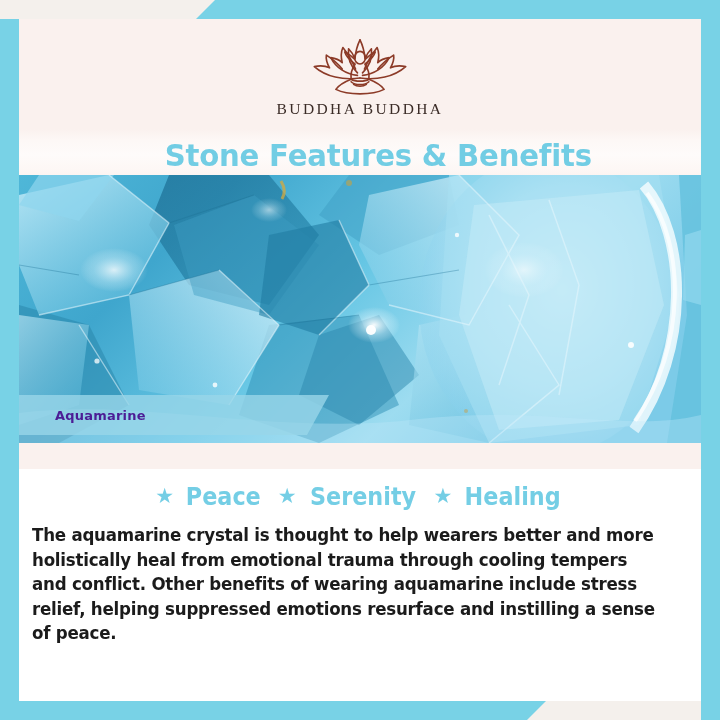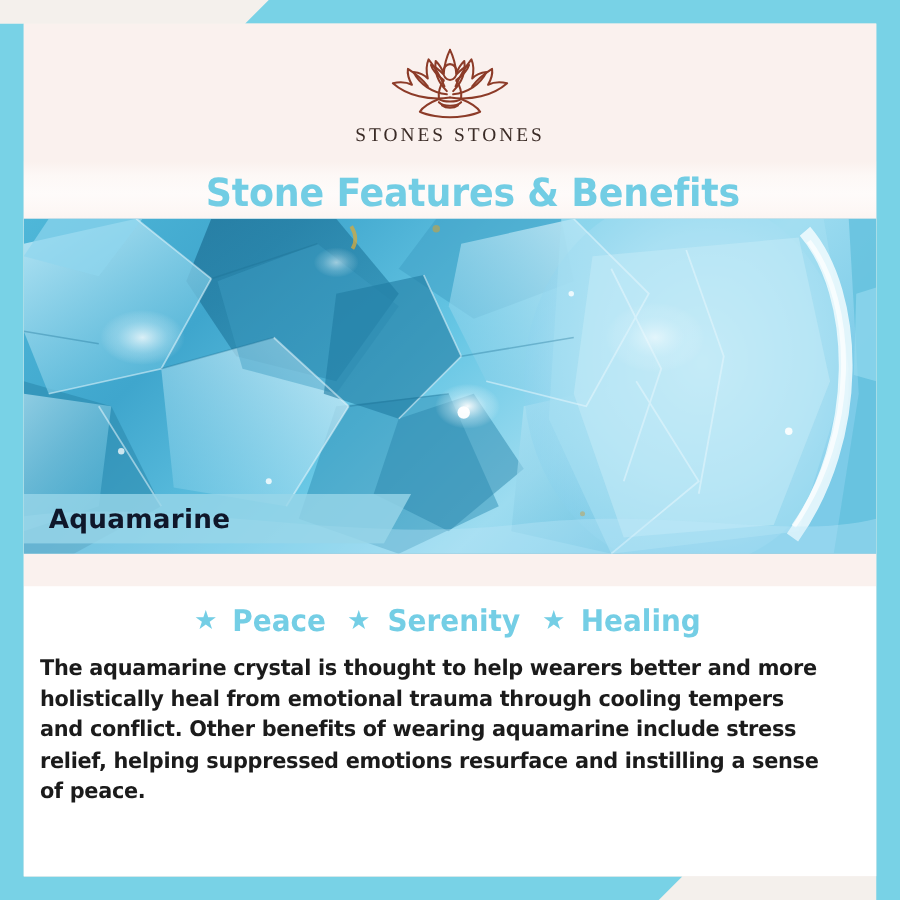--- a/index.html
+++ b/index.html
@@ -111,26 +111,26 @@
     left: 0;
     bottom: 8px;
     height: 40px;
     width: 310px;
     background: rgba(152, 214, 232, 0.80);
     clip-path: polygon(0 0, 100% 0, calc(100% - 22px) 100%, 0 100%);
     display: flex;
     align-items: center;
   }
   #stone-name {
-    color: #0f172a;
+    color: #4c1d95;
     font-family: "DejaVu Sans", sans-serif;
     font-weight: bold;
-    font-size: 21px;
+    font-size: 13px;
     letter-spacing: 0.2px;
-    margin-left: 20px;
+    margin-left: 36px;
   }
 
   
   #divider-strip {
     position: absolute;
     top: 424px; left: 0; right: 0;
     height: 26px;
     background: #faf1ee;
   }
 
@@ -205,21 +205,21 @@
           <path d="M108 52 C116 46 122 40 124 33 C119 35 114 39 109 44"></path>
 
           <path d="M92 53 C87 60 85 68 86 76 C92 80 108 80 114 76 C115 68 113 60 108 53"></path>
 
           <path d="M86 76 C76 80 66 86 62 92 C72 97 90 99 100 99 C110 99 128 97 138 92 C134 86 124 80 114 76"></path>
 
           <path d="M86 80 C92 86 108 86 114 80"></path>
           <path d="M90 84 C95 88 105 88 110 84"></path>
         </g>
       </svg>
-      <div id="logo-wordmark">STONES STONES</div>
+      <div id="logo-wordmark">BUDDHA BUDDHA</div>
     </div>
 
     <div id="title-strip">
       <div id="title-text">Stone Features &amp; Benefits</div>
     </div>
 
     <div id="photo">
       <svg viewBox="0 0 682 268" preserveAspectRatio="none" aria-hidden="true">
         <defs>
           <linearGradient id="gBase" x1="0" y1="0" x2="1" y2="0.4">

